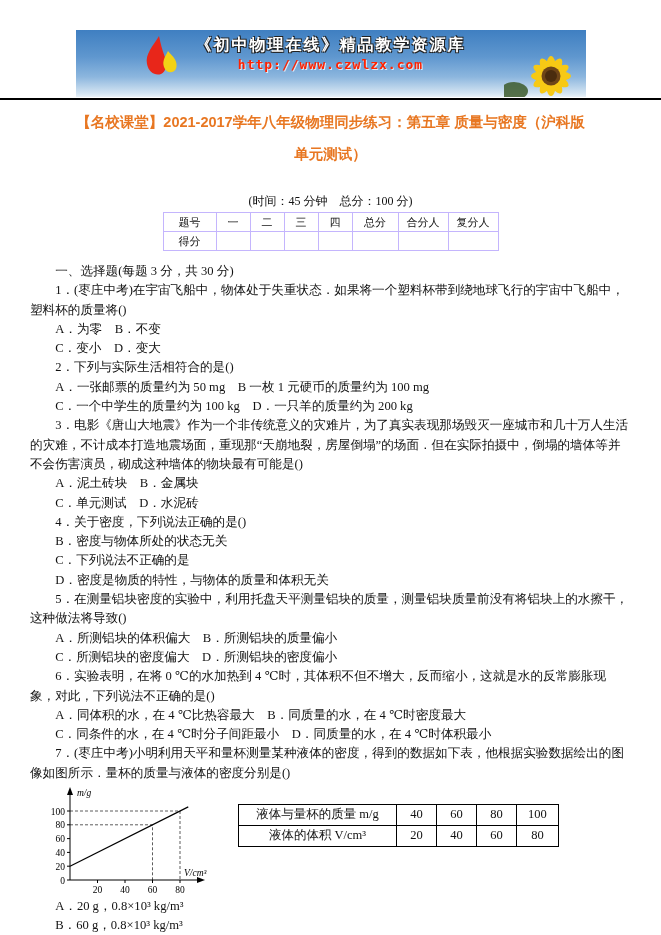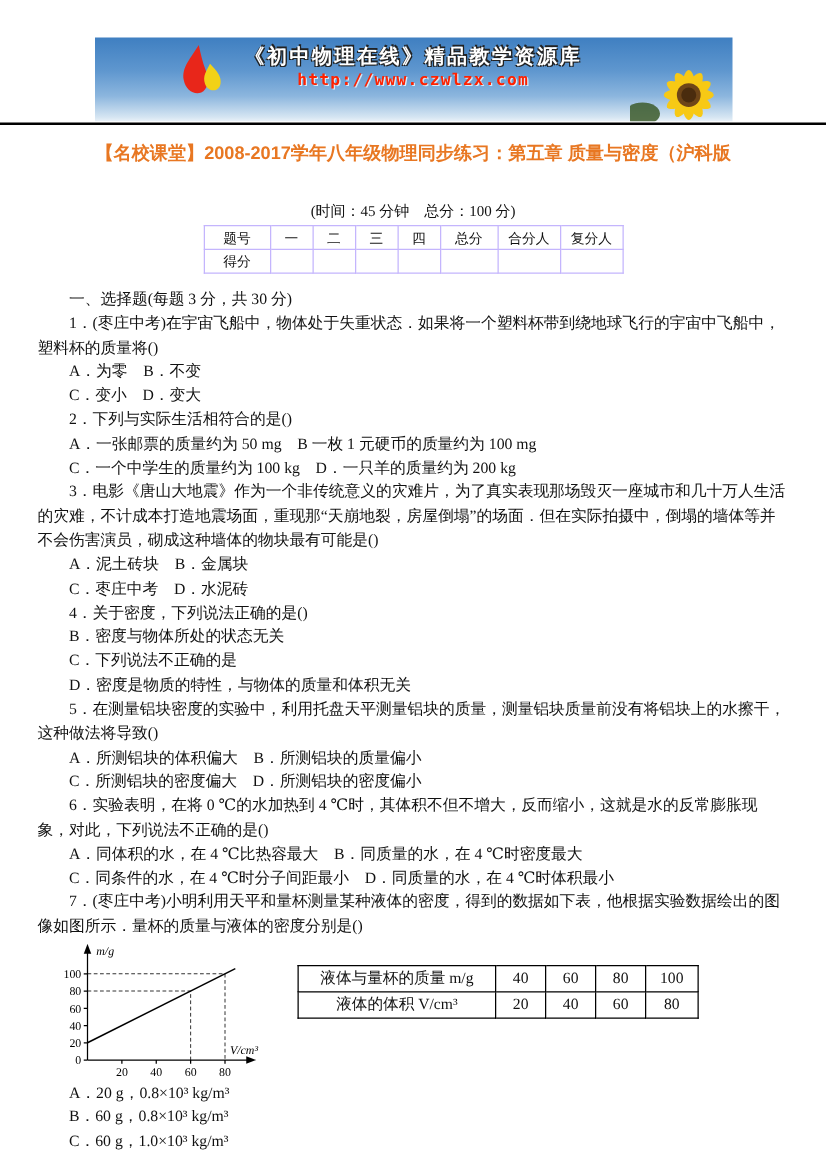--- a/index.html
+++ b/index.html
@@ -87,21 +87,22 @@
         <ellipse rx="6" ry="20" transform="rotate(150)"></ellipse>
       </g>
       <circle r="9.5" fill="#6e4518"></circle>
       <circle r="6" fill="#4a2c0e"></circle>
     </g>
   </svg>
 </div>
 <div class="top-rule"></div>
 
 <div class="doc-title">
-  <div class="l1">【名校课堂】2008-2017学年八年级物理同步练习：第五章 质量与密度（沪科版</div>
+  <div class="l1">【名校课堂】2021-2017学年八年级物理同步练习：第五章 质量与密度（沪科版</div>
+  <div class="l2">单元测试）</div>
 </div>
 
 <div class="meta-line">(时间：45 分钟　总分：100 分)</div>
 
 <table class="score">
   <tbody>
       <tr>
     <td class="w-th">题号</td>
     <td class="w-n">一</td>
     <td class="w-n">二</td>
@@ -130,21 +131,21 @@
   <p class="ln">1．(枣庄中考)在宇宙飞船中，物体处于失重状态．如果将一个塑料杯带到绕地球飞行的宇宙中飞船中，塑料杯的质量将()</p>
   <p class="ln">A．为零　B．不变</p>
   <p class="ln">C．变小　D．变大</p>
 
   <p class="ln">2．下列与实际生活相符合的是()</p>
   <p class="ln">A．一张邮票的质量约为 50 mg　B 一枚 1 元硬币的质量约为 100 mg</p>
   <p class="ln">C．一个中学生的质量约为 100 kg　D．一只羊的质量约为 200 kg</p>
 
   <p class="ln">3．电影《唐山大地震》作为一个非传统意义的灾难片，为了真实表现那场毁灭一座城市和几十万人生活的灾难，不计成本打造地震场面，重现那“天崩地裂，房屋倒塌”的场面．但在实际拍摄中，倒塌的墙体等并不会伤害演员，砌成这种墙体的物块最有可能是()</p>
   <p class="ln">A．泥土砖块　B．金属块</p>
-  <p class="ln">C．枣庄中考　D．水泥砖</p>
+  <p class="ln">C．单元测试　D．水泥砖</p>
 
   <p class="ln">4．关于密度，下列说法正确的是()</p>
   <p class="ln">B．密度与物体所处的状态无关</p>
   <p class="ln">C．下列说法不正确的是</p>
   <p class="ln">D．密度是物质的特性，与物体的质量和体积无关</p>
 
   <p class="ln">5．在测量铝块密度的实验中，利用托盘天平测量铝块的质量，测量铝块质量前没有将铝块上的水擦干，这种做法将导致()</p>
   <p class="ln">A．所测铝块的体积偏大　B．所测铝块的质量偏小</p>
   <p class="ln">C．所测铝块的密度偏大　D．所测铝块的密度偏小</p>
 

